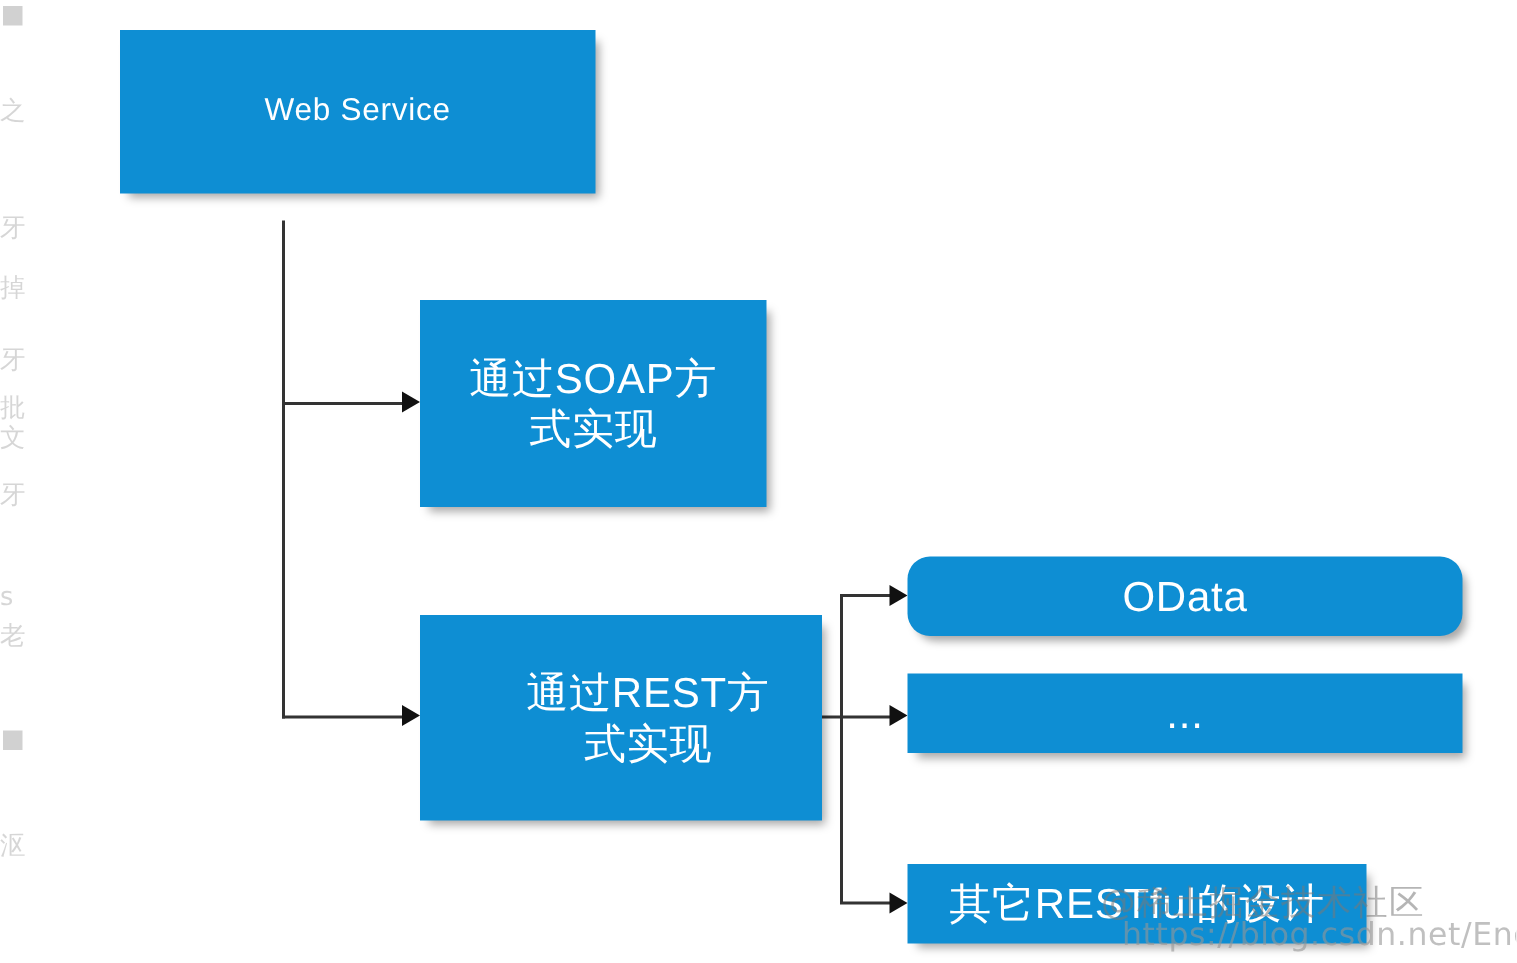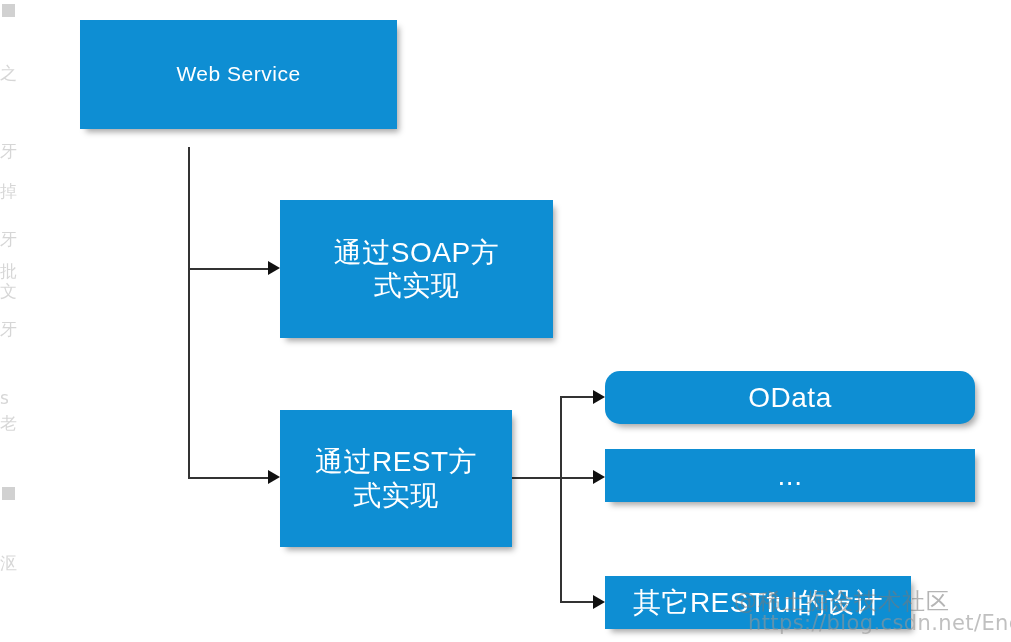--- a/index.html
+++ b/index.html
@@ -20,22 +20,22 @@
     box-shadow:4px 5px 6px -2px rgba(0,0,0,0.35);
     line-height:1.18;
     white-space:pre-line;
     letter-spacing:0.5px;
     z-index:3;
   }
   .node.latin{font-weight:400;}
   .node.cjk{font-weight:500;}
 
   #node-web-service{left:32px;top:20px;width:317px;height:109px;font-size:21px;margin-left:48px;}
-  #node-soap{left:280px;top:200px;width:273px;height:138px;font-size:28px;}
-  #node-rest{left:280px;top:410px;width:232px;height:137px;font-size:28px;}
+  #node-soap{left:280px;top:200px;width:231px;height:138px;font-size:28px;}
+  #node-rest{left:280px;top:410px;width:232px;height:137px;font-size:28px;padding-left:36px;}
   #node-odata{left:605px;top:371px;width:370px;height:53px;font-size:28px;border-radius:15px;}
   #node-ellipsis{left:605px;top:449px;width:370px;height:53px;font-size:28px;}
   #node-other-restful{left:605px;top:576px;width:306px;height:53px;font-size:28px;}
 
   
   .line{position:absolute;background:#333333;z-index:2;}
   .vline{width:2px;}
   .hline{height:2px;}
 
   

